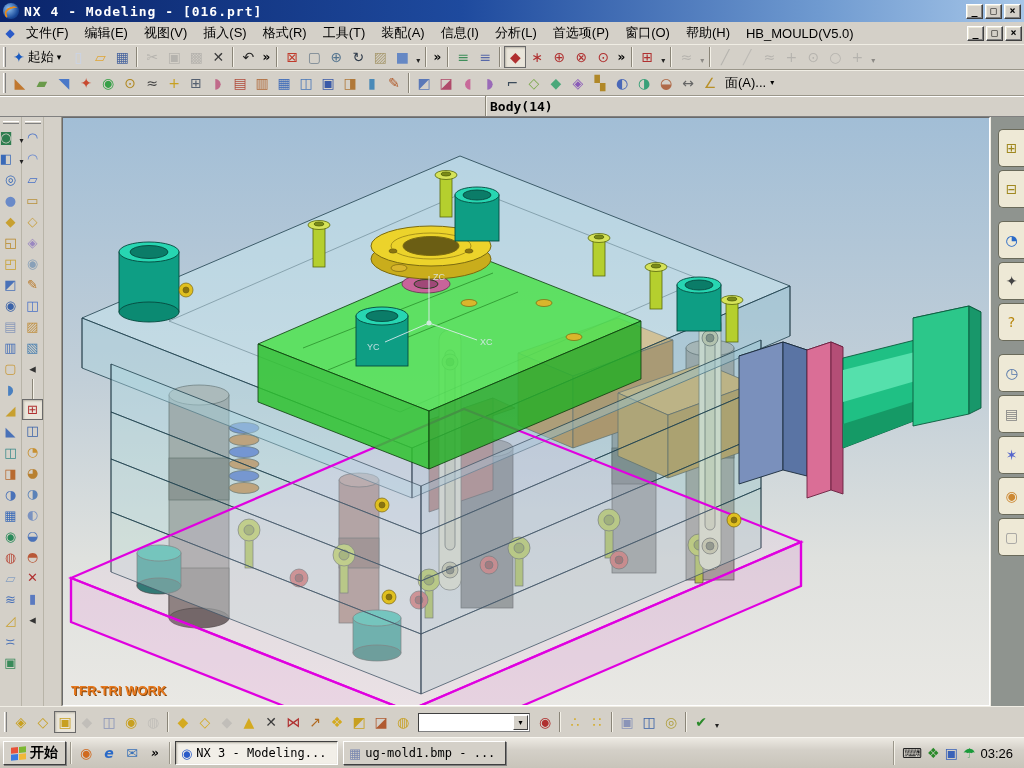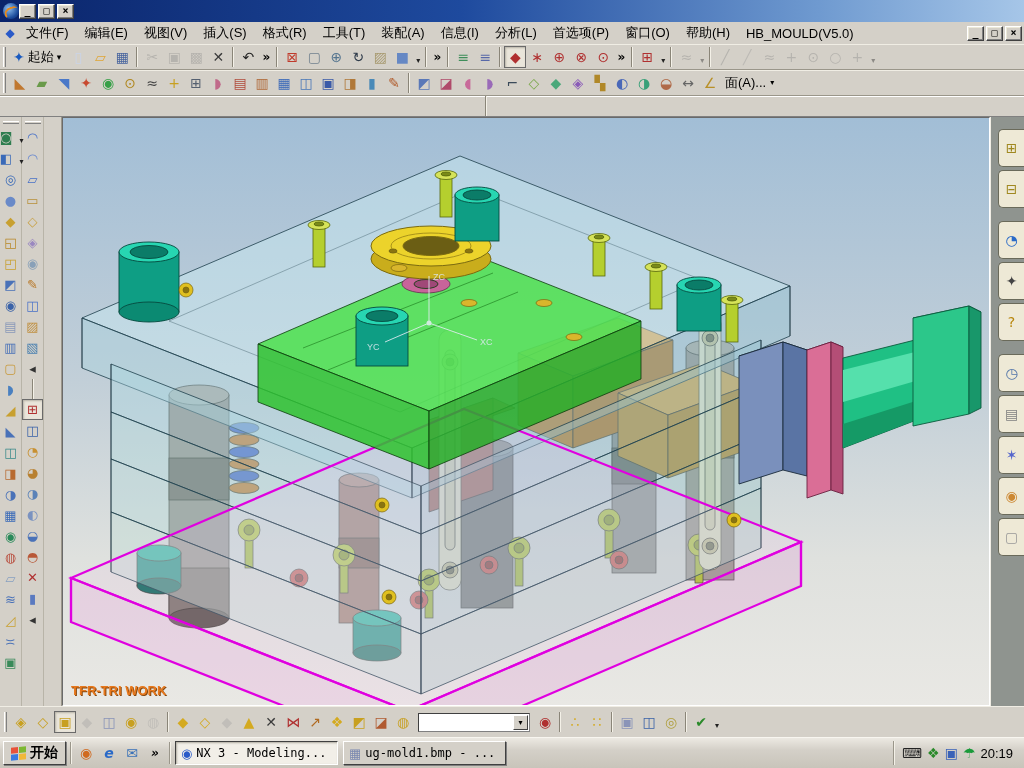--- a/index.html
+++ b/index.html
@@ -99,20 +99,21 @@
   .tray { margin-left:auto; display:flex; align-items:center; gap:5px; height:24px; padding:0 8px 0 8px;
     border-left:1px solid #9a968a; box-shadow:inset 1px 0 0 #f4f1e8; }
   .tray .g { font-family:"DejaVu Sans",sans-serif; font-size:14px; }
   .clock { font-size:13px; font-family:"Liberation Sans",sans-serif; }
 </style>
 </head>
 <body>
 
 <div class="titlebar">
   <span class="nx-logo"></span>
+  <span class="title-text">NX 4 - Modeling - [016.prt]</span>
   <span class="winbtns">
     <span class="wbtn">_</span>
     <span class="wbtn">□</span>
     <span class="wbtn">×</span>
   </span>
 </div>
 
 <div class="menubar">
 
   <span class="mdi-icon" style="order:-1">◆</span>
@@ -353,20 +354,21 @@
     <span class="ico">
       <i class="g" style="color: rgb(102, 102, 102);">↔</i>
     </span>
     <span class="ico">
       <i class="g" style="color: rgb(184, 144, 40);">∠</i>
     </span>
   </div>
 
 <div class="statusrow">
   <div class="cue-cell"></div>
+  <div class="sel-cell">Body(14)</div>
 </div>
 
 <div class="main">
 
   <div class="dock-left">
     <div class="dcol">
 
       <span class="dgrip" style="order:-1"></span>
     <span class="ico dd">
           <i class="g" style="color: rgb(46, 125, 79);">◙</i>
@@ -991,15 +993,15 @@
       </div>
     </span>
   <span class="tray">
     <span style="display:flex;gap:5px">
 
     <span class="g tray-ico" style="color: rgb(34, 34, 34);">⌨</span>
         <span class="g tray-ico" style="color: rgb(42, 138, 42);">❖</span>
         <span class="g tray-ico" style="color: rgb(58, 98, 184);">▣</span>
         <span class="g tray-ico" style="color: rgb(26, 154, 58);">☂</span>
       </span>
-    <span class="clock">20:19</span>
+    <span class="clock">03:26</span>
   </span>
 </div>
 
 </body></html>

